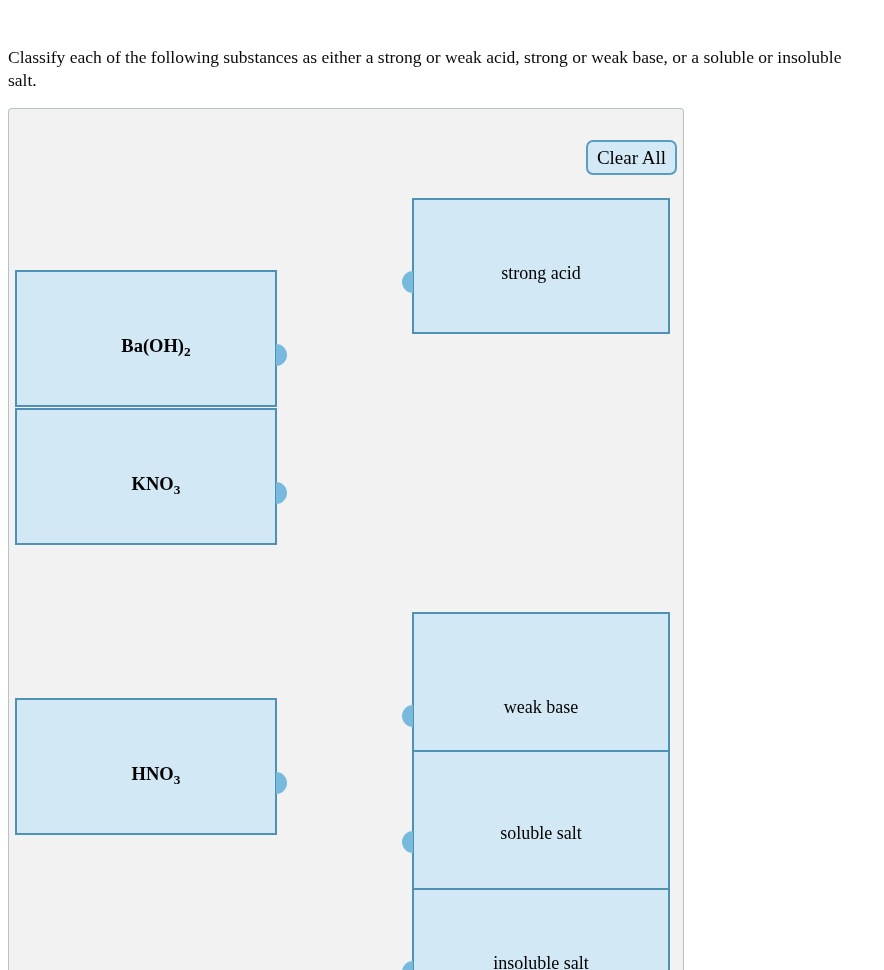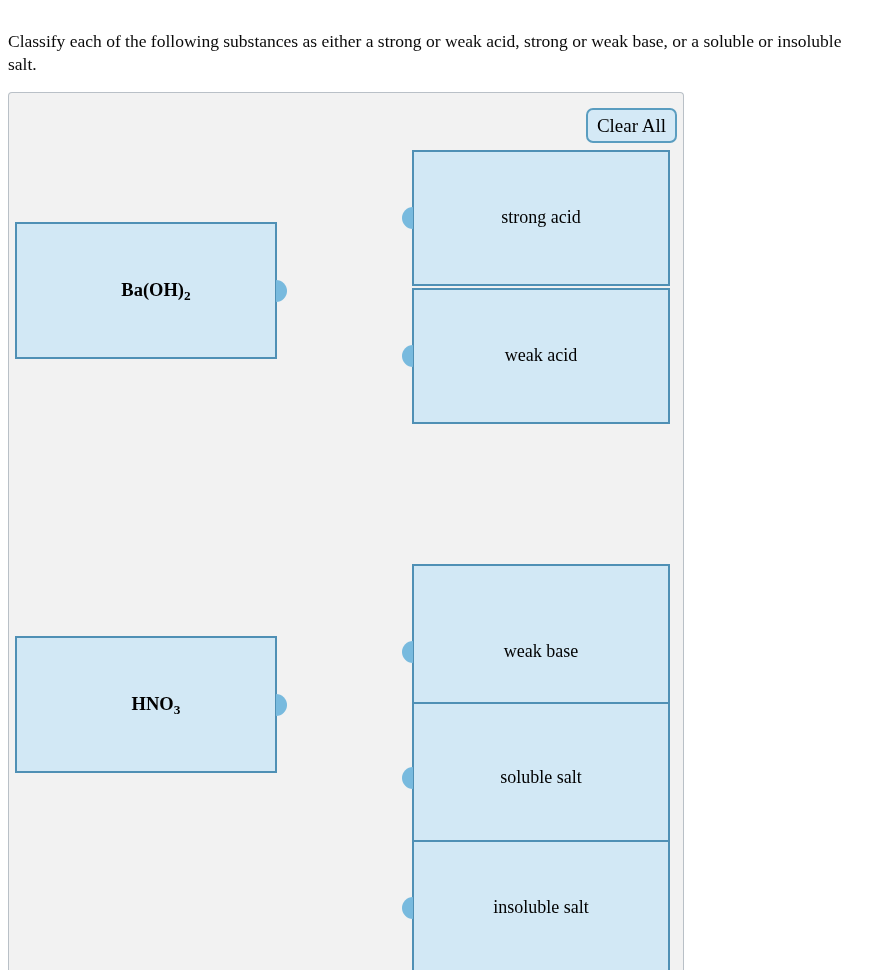--- a/index.html
+++ b/index.html
@@ -1,15 +1,15 @@
 <!DOCTYPE html>
 <html><head>
 <meta charset="utf-8">
 <style>
-  * { box-sizing: border-box; }
+  * { box-sizing: border-box; margin-top: 16px; }
   html, body {
     margin: 0;
     padding: 0;
     background: #ffffff;
   }
   body {
     width: 884px;
     height: 970px;
     overflow: hidden;
     font-family: "Liberation Serif", "DejaVu Serif", serif;
@@ -116,33 +116,33 @@
 
 <div id="activity-panel">
 
   <button id="clear-all-button">Clear All</button>
 
   <div id="items-column">
       <div class="tile item-tile" style="top: 129px; height: 137px;">
         <span class="tile-label">Ba(OH)<sub>2</sub></span>
         <span class="knob knob-right"></span>
       </div>
-      <div class="tile item-tile" style="top: 543px; height: 137px; align-items: center;">
+      <div class="tile item-tile" style="top: 267px; height: 137px;">
+        <span class="tile-label">KNO<sub>3</sub></span>
+        <span class="knob knob-right"></span>
+      </div>
+      <div class="tile item-tile" style="top: 557px; height: 137px; align-items: center;">
         <span class="tile-label">HNO<sub>3</sub></span>
         <span class="knob knob-right"></span>
       </div>
     </div>
 
   <div id="categories-column">
       <div class="tile category-tile" style="top: 57px; height: 136px;">
         <span class="tile-label">strong acid</span>
-        <span class="knob knob-left"></span>
-      </div>
-      <div class="tile category-tile" style="top: 195px; height: 136px;">
-        <span class="tile-label">weak acid</span>
         <span class="knob knob-left"></span>
       </div>
       <div class="tile category-tile" style="top: 471px; height: 176px;">
         <span class="tile-label">weak base</span>
         <span class="knob knob-left"></span>
       </div>
       <div class="tile category-tile" style="top: 609px; height: 152px;">
         <span class="tile-label">soluble salt</span>
         <span class="knob knob-left"></span>
       </div>

